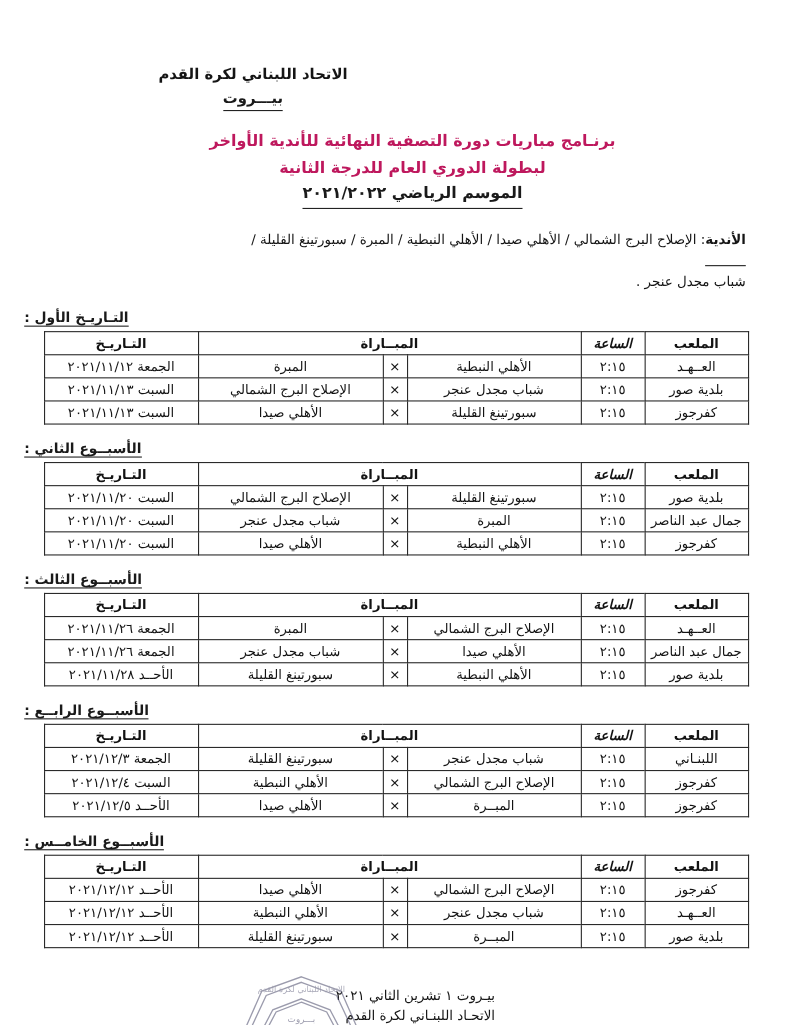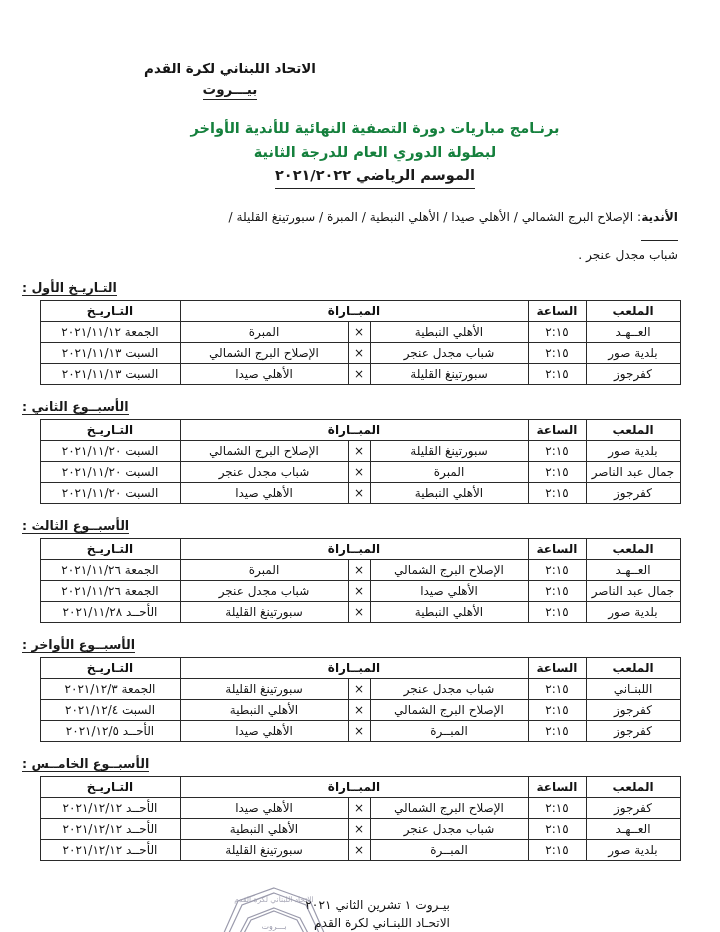--- a/index.html
+++ b/index.html
@@ -56,21 +56,21 @@
     text-align: center;
     margin-top: 17px;
     padding-left: 30px;
   }
   .doc-title .t-line {
     display: block;
     font-size: 14.5px;
     font-weight: bold;
     line-height: 1.62;
     letter-spacing: 0.9px;
-    color: #15803d;
+    color: #be185d;
   }
   .doc-title .t-season {
     display: inline-block;
     font-size: 14.5px;
     font-weight: bold;
     letter-spacing: 1.1px;
     border-bottom: 1.3px solid #222;
     line-height: 1.55;
     padding-bottom: 1px;
   }
@@ -130,21 +130,21 @@
     white-space: nowrap;
     overflow: hidden;
   }
   table.sched th {
     font-weight: bold;
     letter-spacing: 1.4px;
     height: 21px;
   }
   table.sched th.th-date { letter-spacing: 2px; }
   table.sched th.th-match { letter-spacing: 3px; }
-  table.sched th.th-time { letter-spacing: 0.4px; }
+  table.sched th.th-time { letter-spacing: 0.4px; font-style: italic; }
   table.sched th.th-venue { letter-spacing: 2px; }
 
   col.c-date  { width: 140px; }
   col.c-home  { width: 168px; }
   col.c-vs    { width: 22px; }
   col.c-away  { width: 158px; }
   col.c-time  { width: 58px; }
   col.c-venue { width: 94px; }
 
   td.td-date { font-size: 11.6px; letter-spacing: 0.2px; }
@@ -336,21 +336,21 @@
               <td class="td-time">٢:١٥</td>
               <td class="td-team">الأهلي النبطية</td>
               <td class="td-vs">×</td>
               <td class="td-team">سبورتينغ القليلة</td>
               <td class="td-date">الأحــد ٢٠٢١/١١/٢٨</td>
             </tr>
           </tbody>
         </table>
       </div>
       <div class="week">
-        <div class="week-heading"><span>الأسبــوع الأواخر :</span></div>
+        <div class="week-heading"><span>الأسبــوع الرابــع :</span></div>
         <table class="sched">
           <colgroup>
             <col class="c-venue">
             <col class="c-time">
             <col class="c-away">
             <col class="c-vs">
             <col class="c-home">
             <col class="c-date">
           </colgroup>
           <thead>

